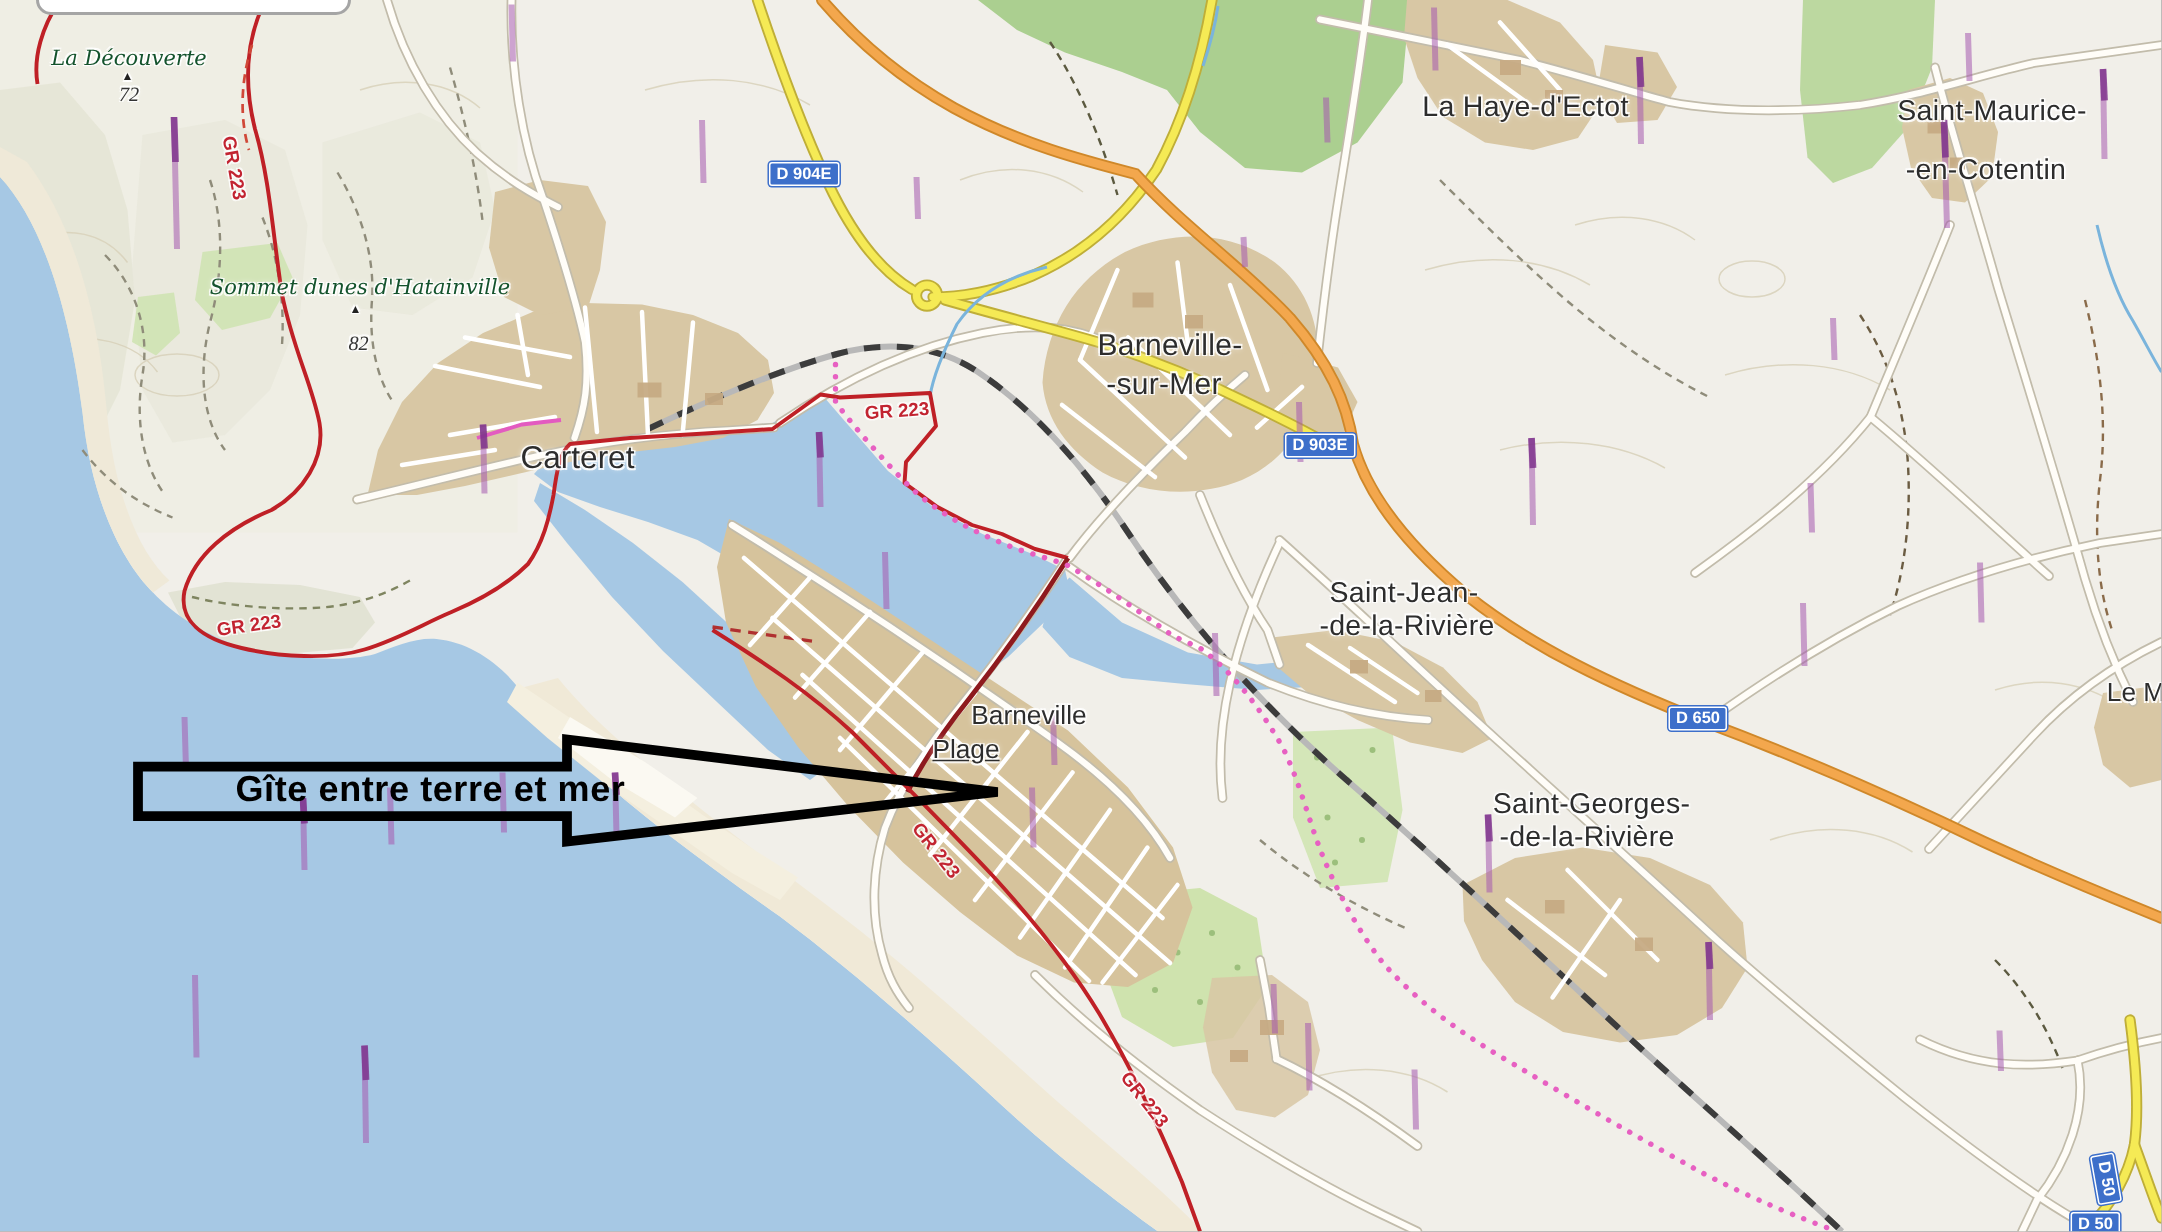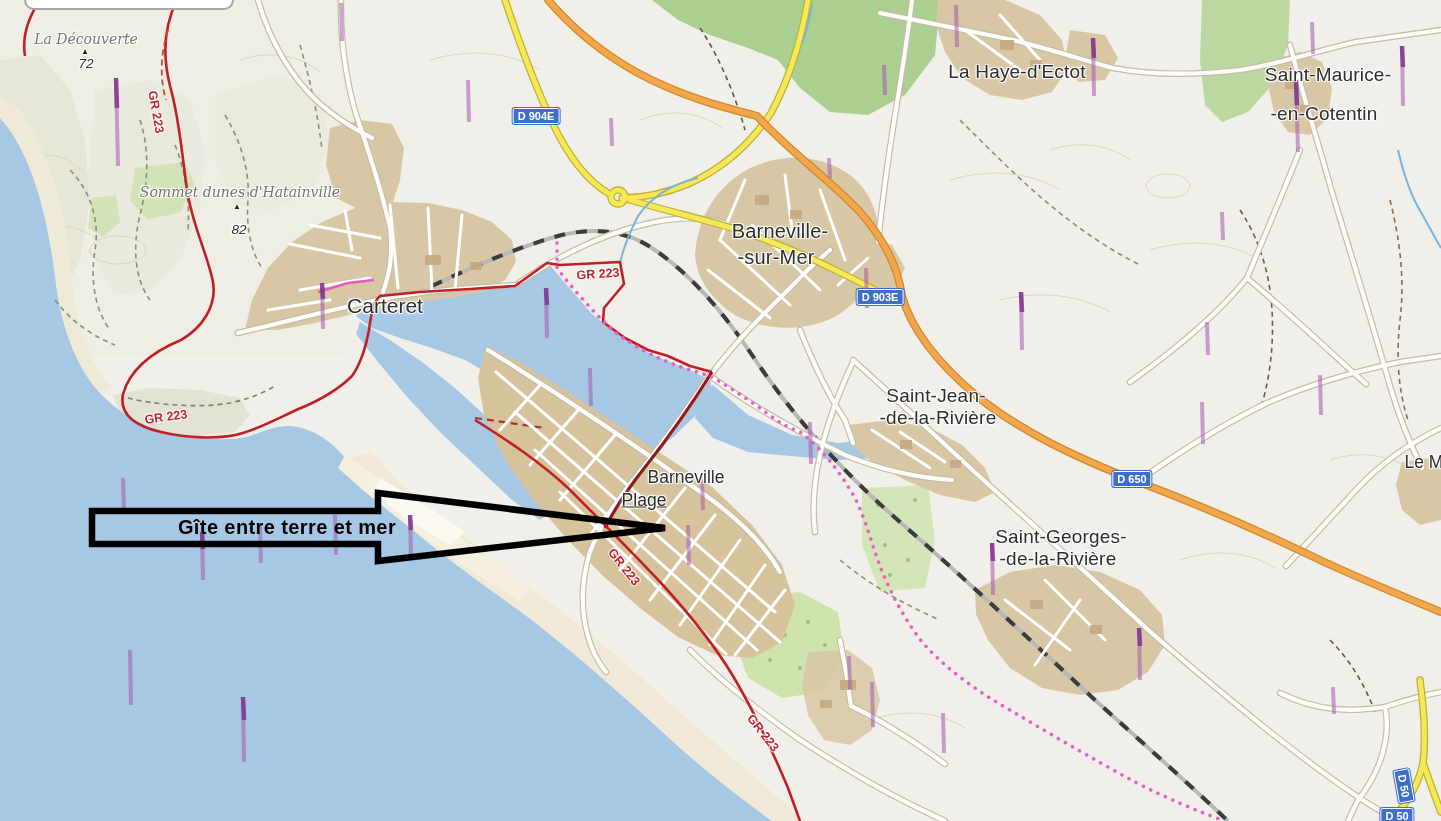--- a/index.html
+++ b/index.html
@@ -6,29 +6,29 @@
   .stage{position:relative;width:1441px;height:821px;overflow:hidden;background:#f1efe9;
          font-family:"Liberation Sans",sans-serif;}
   .stage svg{position:absolute;left:0;top:0;}
   .lbl{position:absolute;transform:translate(-50%,-50%);white-space:nowrap;color:#2d2d2d;
        text-shadow:-1px -1px 0 rgba(255,255,255,.85),1px -1px 0 rgba(255,255,255,.85),
                    -1px 1px 0 rgba(255,255,255,.85),1px 1px 0 rgba(255,255,255,.85),0 0 4px rgba(255,255,255,.9);
        pointer-events:none;}
   .town{font-size:19px;letter-spacing:.2px;}
   .big{font-size:21px;}
   .mid{font-size:17.5px;}
-  .hamlet{font-family:"DejaVu Serif","Liberation Serif",serif;font-style:italic;font-size:14px;color:#737373;}
-  .elev{font-family:Liberation Sans, sans-serif;font-style:italic;font-size:13.5px;color:#333;}
+  .hamlet{font-family:"DejaVu Serif","Liberation Serif",serif;font-style:italic;font-size:14px;color:#14532d;}
+  .elev{font-family:Liberation Serif, serif;font-style:italic;font-size:13.5px;color:#333;}
   .peak{font-size:8px;color:#222;}
   .gr{font-size:12.5px;font-weight:600;color:#c22431;text-shadow:-1px -1px 0 rgba(255,255,255,.7),
       1px -1px 0 rgba(255,255,255,.7),-1px 1px 0 rgba(255,255,255,.7),1px 1px 0 rgba(255,255,255,.7);}
   .shield{position:absolute;transform:translate(-50%,-50%);background:#3d6fca;color:#fff;
           font-size:11px;font-weight:bold;padding:1px 4px 1px 4px;border:1px solid #fff;
           box-shadow:0 0 0 1px #3d6fca;border-radius:2px;white-space:nowrap;pointer-events:none;}
-  .arrow-label{position:absolute;transform:translate(-50%,-50%);font-size:20px;font-weight:700;
+  .arrow-label{position:absolute;transform:translate(-50%,-50%);font-size:24px;font-weight:700;
           color:#000;letter-spacing:.4px;white-space:nowrap;pointer-events:none;}
   .popup-cut{position:absolute;left:24px;top:-16px;width:206px;height:22px;background:#fff;
           border:2px solid #a5a5a5;border-radius:10px;}
 </style>
 </head>
 <body>
 
 <div class="stage">
 
 <svg width="1441" height="821" viewBox="0 0 1441 821" aria-hidden="true">

